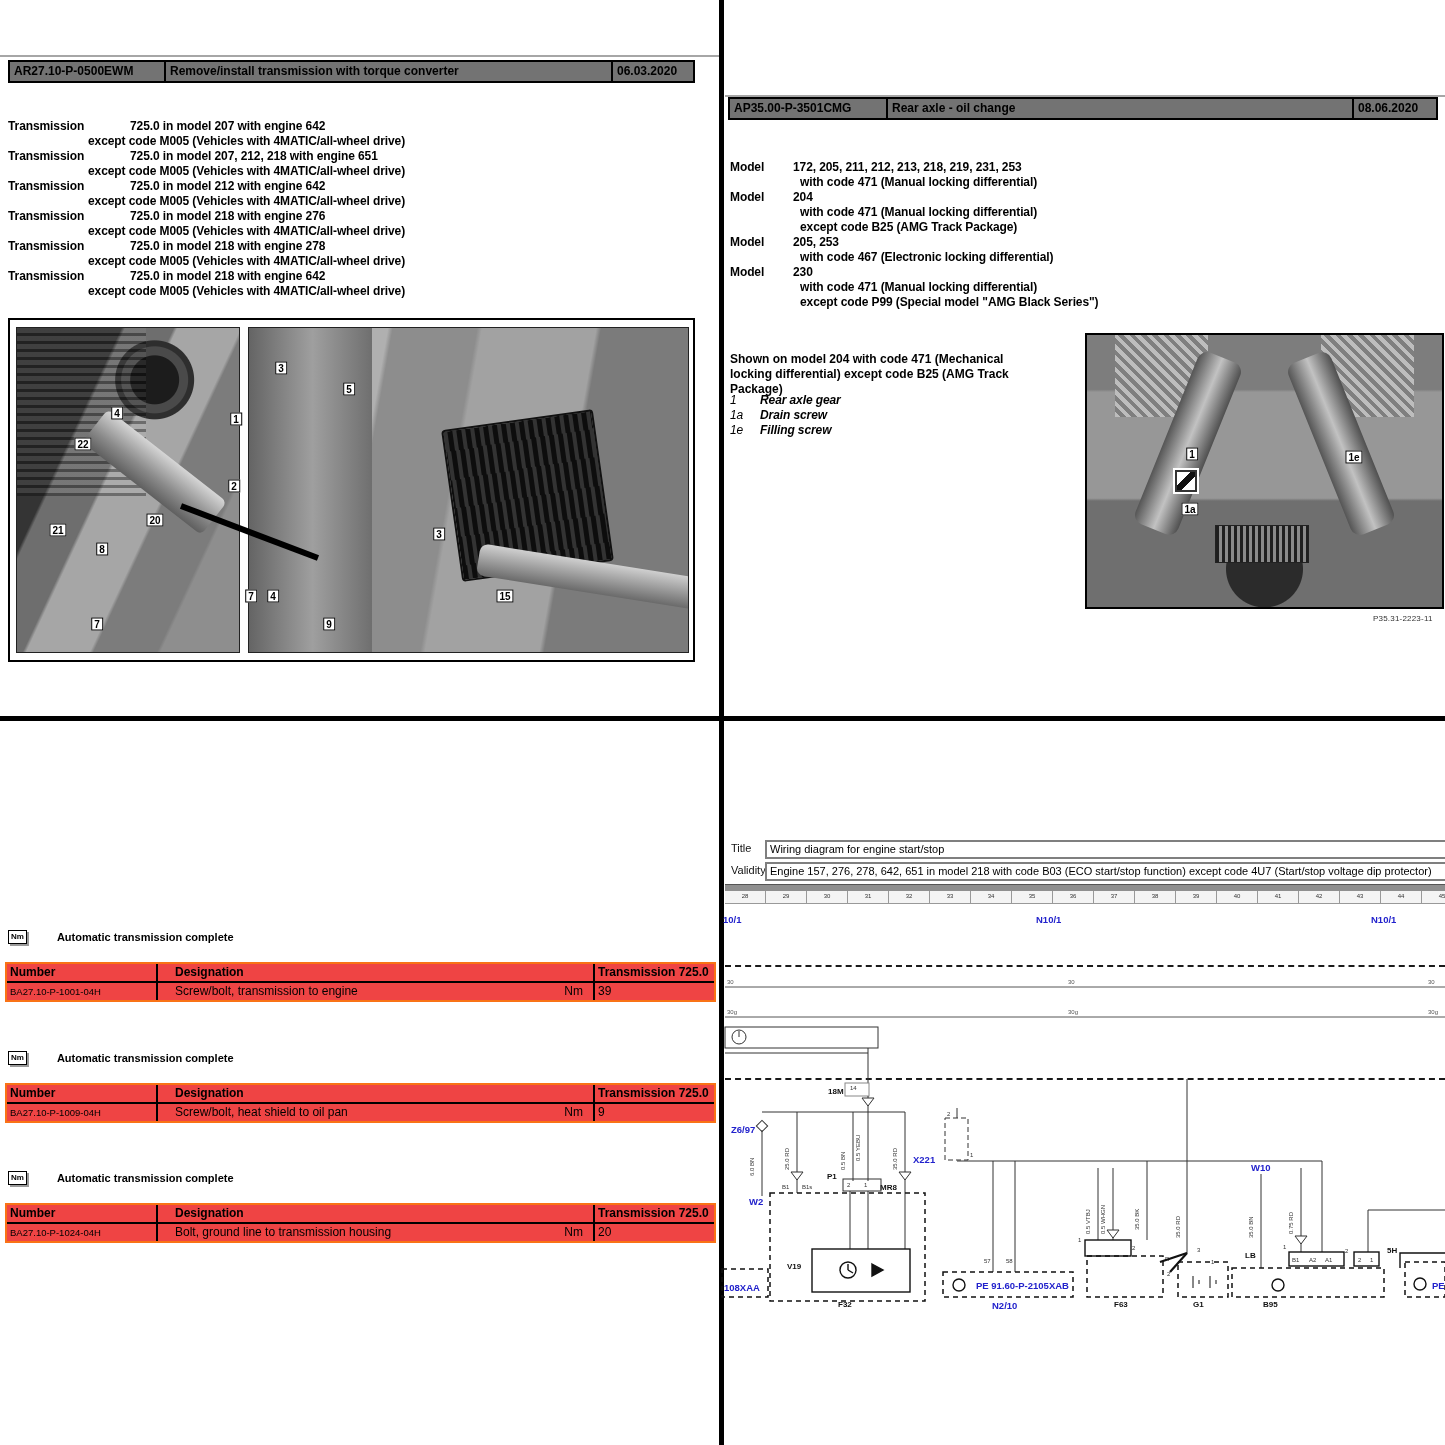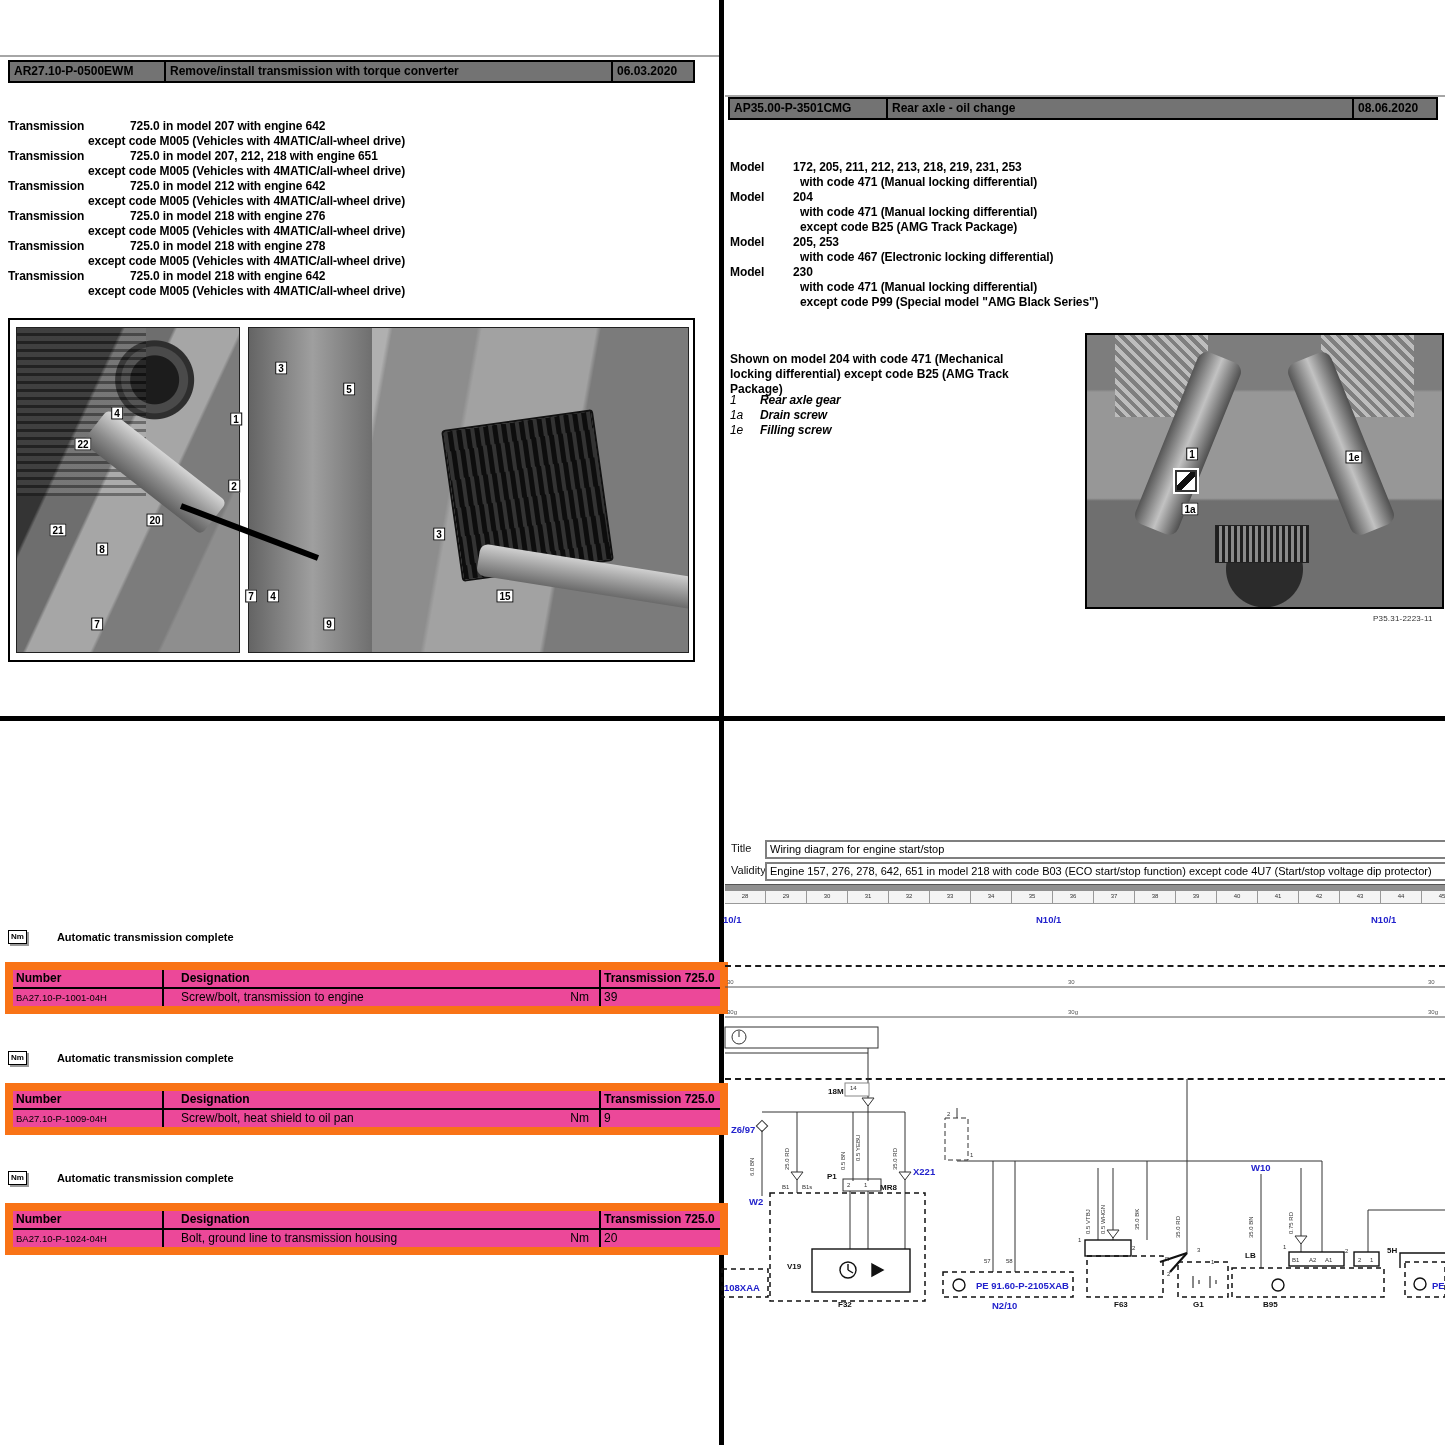--- a/index.html
+++ b/index.html
@@ -59,21 +59,21 @@
   .callout-tool{position:absolute;transform:translate(-50%,-50%);width:18px;height:18px;background:#fff;
     border:2px solid #333;box-shadow:0 0 0 2px #fff;
     background-image:linear-gradient(135deg,rgba(0,0,0,0) 38%,#111 38% 62%,rgba(0,0,0,0) 62%)}
   .caption{position:absolute;font-size:8px;color:#333;letter-spacing:.2px}
   
   .tq-block{position:absolute;left:0;width:719px}
   .tq-head{position:absolute;left:8px;top:0;display:flex;align-items:center}
   .nm-icon{display:inline-block;border:1px solid #000;box-shadow:2px 2px 0 #9a9a9a;
     font-size:8px;font-weight:700;line-height:10px;padding:1px 2px;background:#fff}
   .tq-title{font-size:11px;font-weight:700;margin-left:30px}
-  .tq-table{position:absolute;left:5px;width:707px;border:8px solid #f97316;background:#ec4899}
+  .tq-table{position:absolute;left:5px;width:707px;border:2px solid #f97316;background:#ef4444}
   .tq-row{display:flex;height:17px;line-height:17px;font-size:12px;font-weight:700;white-space:nowrap}
   .tq-row.head{border-bottom:2px solid #000}
   .tq-row .c1{width:146px;flex:none;border-right:2px solid #000;padding-left:3px;overflow:hidden}
   .tq-row .c2{flex:1;display:flex;justify-content:space-between;border-right:2px solid #000;padding:0 10px 0 17px;overflow:hidden}
   .tq-row .c3{width:116px;flex:none;padding-left:3px}
   .tq-row.data{font-weight:400}
   .tq-row.data .c1{font-size:9.5px}
   .tq-row.data .c2,.tq-row.data .c3{font-size:12px}
   
   .form-label{position:absolute;font-size:11px;color:#111}
@@ -334,21 +334,21 @@
     <div class="ruler-cell">45</div>
   </div>
 <div class="dashline" style="left:725px;top:965px;width:720px"></div>
 <div class="dashline" style="left:725px;top:1078px;width:720px"></div>
 <div id="annos">
     <span class="ann ann-blue" style="left: 723px; top: 914px;">10/1</span>
     <span class="ann ann-blue" style="left: 1036px; top: 914px;">N10/1</span>
     <span class="ann ann-blue" style="left: 1371px; top: 914px;">N10/1</span>
     <span class="ann ann-blue" style="left: 731px; top: 1124px;">Z6/97</span>
     <span class="ann ann-blue" style="left: 749px; top: 1196px;">W2</span>
-    <span class="ann ann-blue" style="left: 913px; top: 1154px; margin-top: 12px;">X221</span>
+    <span class="ann ann-blue" style="left: 913px; top: 1154px;">X221</span>
     <span class="ann ann-blue" style="left: 1251px; top: 1162px;">W10</span>
     <span class="ann ann-blue" style="left: 724px; top: 1282px;">108XAA</span>
     <span class="ann ann-blue" style="left: 976px; top: 1280px;">PE 91.60-P-2105XAB</span>
     <span class="ann ann-blue" style="left: 992px; top: 1300px;">N2/10</span>
     <span class="ann ann-blue" style="left: 1432px; top: 1280px;">PE</span>
     <span class="ann ann-comp" style="left: 828px; top: 1087px;">18M</span>
     <span class="ann ann-comp" style="left: 827px; top: 1172px;">P1</span>
     <span class="ann ann-comp" style="left: 880px; top: 1183px;">MR8</span>
     <span class="ann ann-comp" style="left: 787px; top: 1262px;">V19</span>
     <span class="ann ann-comp" style="left: 838px; top: 1300px;">F32</span>

